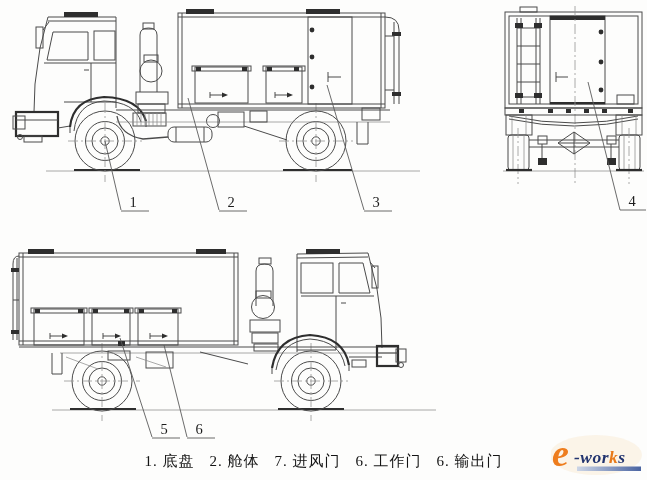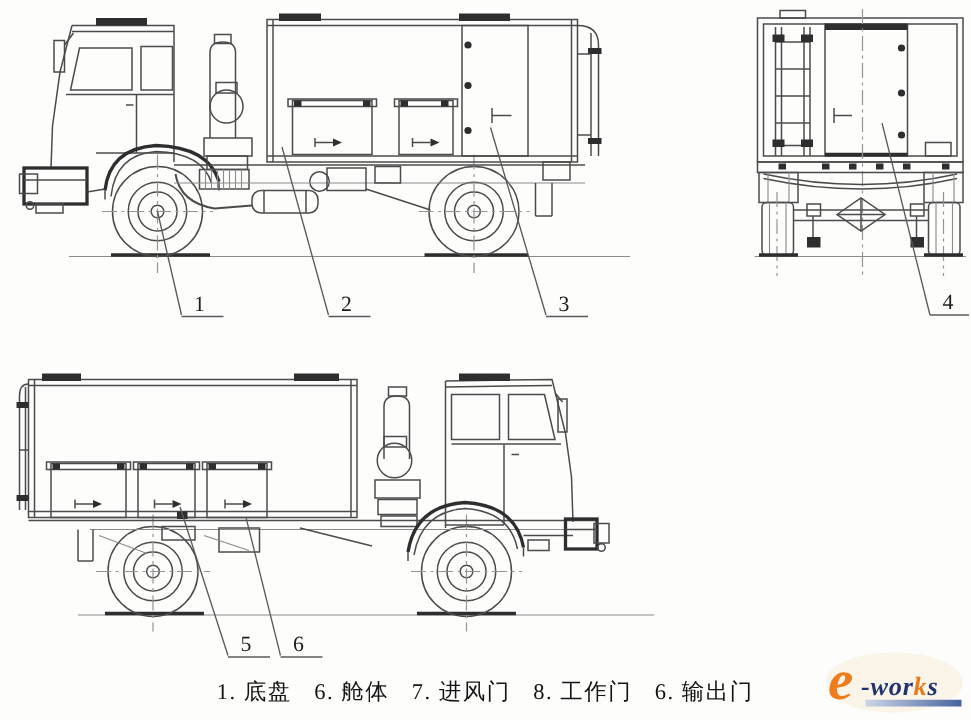--- a/index.html
+++ b/index.html
@@ -408,23 +408,23 @@
       <g>
         <line class="ldr" x1="164" y1="345" x2="187" y2="437"></line>
         <line class="ldr" x1="187" y1="438" x2="215" y2="438"></line>
         <text class="callout-num" x="199" y="434">6</text>
       </g>
     </g>
   </svg>
 
   <div class="legend">
     <span>1. 底盘</span>
-    <span>6. 舱体</span>
+    <span>2. 舱体</span>
     <span>7. 进风门</span>
-    <span>8. 工作门</span>
+    <span>6. 工作门</span>
     <span>6. 输出门</span>
   </div>
 
   <div class="logo">
     <svg width="96" height="46" viewBox="0 0 96 46">
       <defs>
         <linearGradient id="bargrad" x1="0" y1="0" x2="1" y2="0">
           <stop offset="0" stop-color="#ccd5e6"></stop>
           <stop offset="1" stop-color="#4a64a1"></stop>
         </linearGradient>

